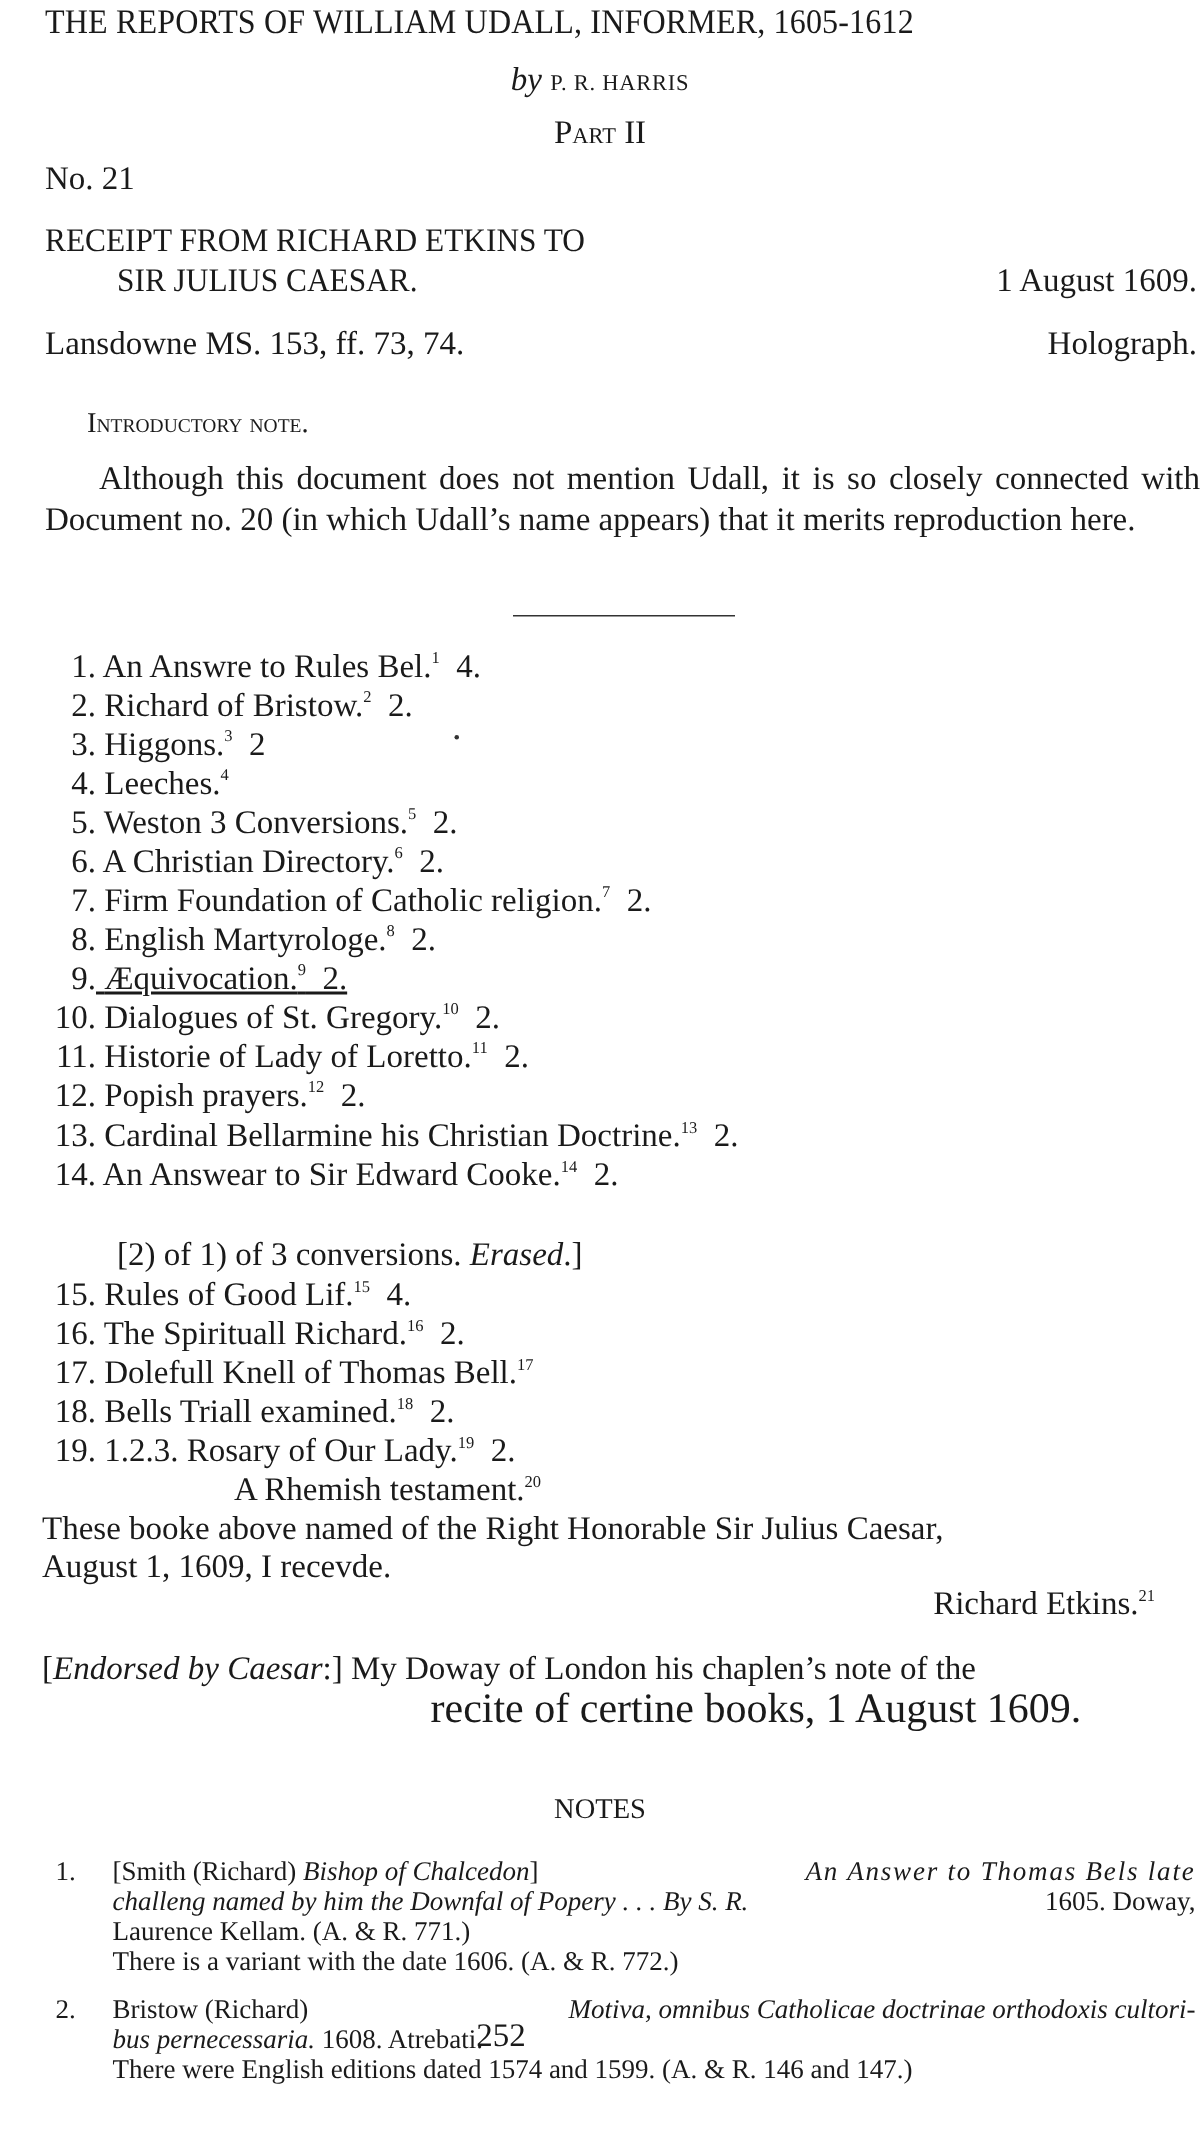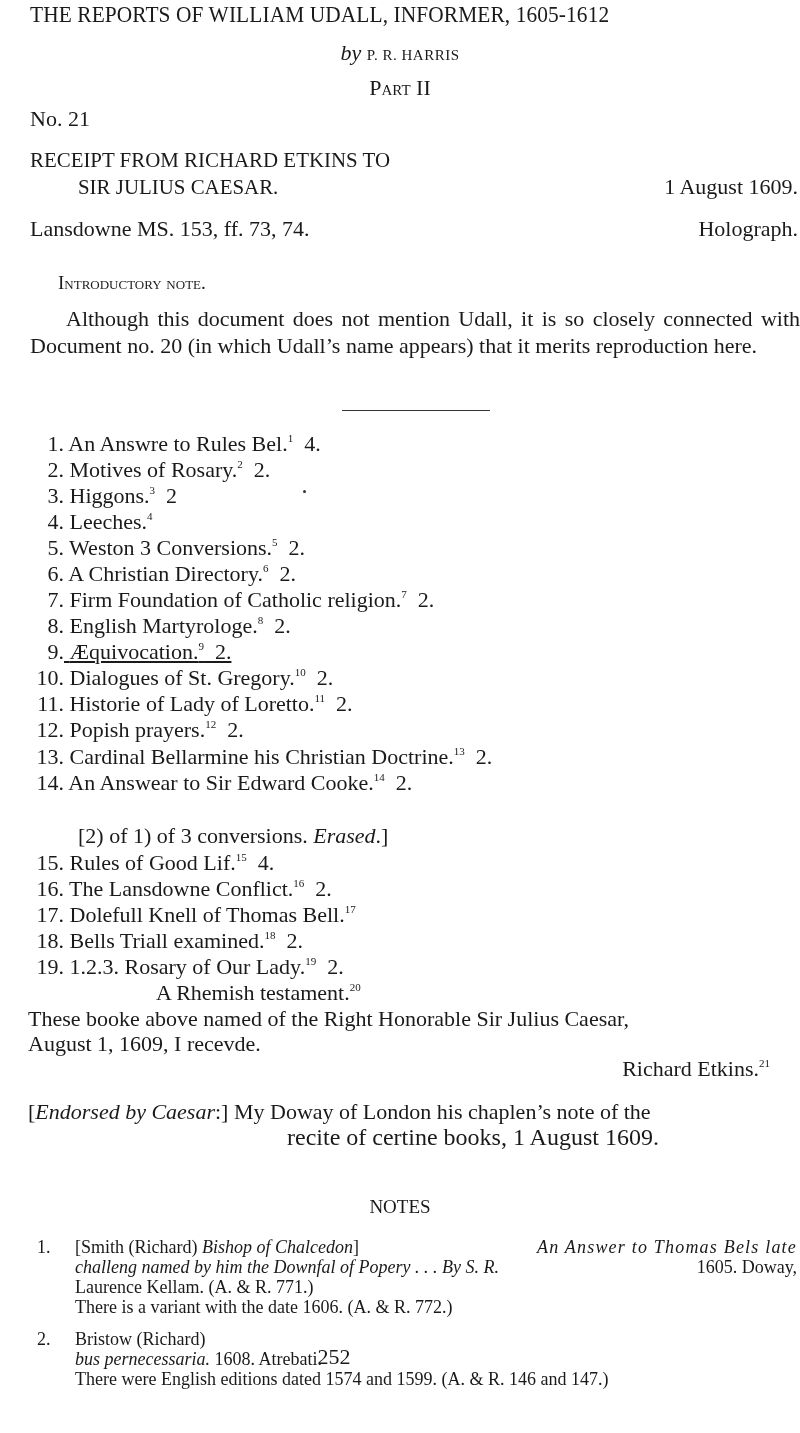--- a/index.html
+++ b/index.html
@@ -21,21 +21,21 @@
     .source { left: 30px; top: 216px; font-size: 22px; }
     .holo { right: 2px; top: 216px; font-size: 22px; }
     .intro-h { left: 30px; top: 272px; font-size: 19px; font-variant: small-caps; margin-left: 28px; }
     .intro-p { left: 30px; top: 305px; width: 770px; font-size: 22px; line-height: 27px; white-space: normal; text-align: justify; text-indent: 36px; }
     .rule { left: 342px; top: 410px; width: 148px; height: 0; border-top: 1.3px solid #333; }
     .item { font-size: 22px; }
     .item .num { display: inline-block; text-align: right; }
     sup { font-size: 11px; vertical-align: 9px; line-height: 0; }
     .sig { right: 30px; top: 1056px; font-size: 22px; }
     .endorse { left: 28px; top: 1099px; font-size: 22px; }
-    .endorse2 { left: 287px; top: 1124px; font-size: 24px; }
+    .endorse2 { left: 287px; top: 1124px; font-size: 28px; }
     .notes-h { left: 0; width: 800px; text-align: center; top: 1196px; font-size: 19px; }
     .note { font-size: 18px; line-height: 20px; }
     .pageno { left: 0; width: 668px; text-align: center; top: 1344px; font-size: 22px; }
     i { font-style: italic; }
     .stray-dot { left: 303px; top: 490px; width: 3px; height: 3px; background: #333; border-radius: 50%; }
   </style>
 </head>
 <body>
 
 <div class="abs title">THE REPORTS OF WILLIAM UDALL, INFORMER, 1605-1612</div>
@@ -50,35 +50,35 @@
 <div class="abs holo">Holograph.</div>
 
 <div class="abs intro-h">Introductory note.</div>
 <div class="abs intro-p">Although this document does not mention Udall, it is so closely connected with Document no. 20 (in which Udall’s name appears) that it merits reproduction here.</div>
 
 <div class="abs rule"></div>
 <div class="abs stray-dot"></div>
 
 <div id="list">
     <div class="abs item" style="top: 431px; left: 30px;"><span class="num" style="width: 34px;">1.</span> <span>An Answre to Rules Bel.</span><sup>1</sup><span style="white-space: pre;">  4.</span></div>
-    <div class="abs item" style="top: 457px; left: 30px;"><span class="num" style="width: 34px;">2.</span> <span>Motives of Rosary.</span><sup>2</sup><span style="white-space: pre;">  2.</span></div>
+    <div class="abs item" style="top: 457px; left: 30px;"><span class="num" style="width: 34px;">2.</span> <span>Richard of Bristow.</span><sup>2</sup><span style="white-space: pre;">  2.</span></div>
     <div class="abs item" style="top: 483px; left: 30px;"><span class="num" style="width: 34px;">3.</span> <span>Higgons.</span><sup>3</sup><span style="white-space: pre;">  2</span></div>
     <div class="abs item" style="top: 509px; left: 30px;"><span class="num" style="width: 34px;">4.</span> <span>Leeches.</span><sup>4</sup></div>
     <div class="abs item" style="top: 535px; left: 30px;"><span class="num" style="width: 34px;">5.</span> <span>Weston 3 Conversions.</span><sup>5</sup><span style="white-space: pre;">  2.</span></div>
     <div class="abs item" style="top: 561px; left: 30px; font-family: Liberation Serif, serif;"><span class="num" style="width: 34px;">6.</span> <span>A Christian Directory.</span><sup>6</sup><span style="white-space: pre;">  2.</span></div>
     <div class="abs item" style="top: 587px; left: 30px;"><span class="num" style="width: 34px;">7.</span> <span>Firm Foundation of Catholic religion.</span><sup>7</sup><span style="white-space: pre;">  2.</span></div>
     <div class="abs item" style="top: 613px; left: 30px;"><span class="num" style="width: 34px;">8.</span> <span>English Martyrologe.</span><sup>8</sup><span style="white-space: pre;">  2.</span></div>
     <div class="abs item" style="top: 639px; left: 30px; text-decoration: underline;"><span class="num" style="width: 34px;">9.</span> <span>Æquivocation.</span><sup>9</sup><span style="white-space: pre;">  2.</span></div>
     <div class="abs item" style="top: 665px; left: 30px;"><span class="num" style="width: 34px;">10.</span> <span>Dialogues of St. Gregory.</span><sup>10</sup><span style="white-space: pre;">  2.</span></div>
     <div class="abs item" style="top: 691px; left: 30px;"><span class="num" style="width: 34px;">11.</span> <span>Historie of Lady of Loretto.</span><sup>11</sup><span style="white-space: pre;">  2.</span></div>
     <div class="abs item" style="top: 717px; left: 30px;"><span class="num" style="width: 34px;">12.</span> <span>Popish prayers.</span><sup>12</sup><span style="white-space: pre;">  2.</span></div>
     <div class="abs item" style="top: 744px; left: 30px;"><span class="num" style="width: 34px;">13.</span> <span>Cardinal Bellarmine his Christian Doctrine.</span><sup>13</sup><span style="white-space: pre;">  2.</span></div>
     <div class="abs item" style="top: 770px; left: 30px;"><span class="num" style="width: 34px;">14.</span> <span>An Answear to Sir Edward Cooke.</span><sup>14</sup><span style="white-space: pre;">  2.</span></div>
     <div class="abs item" style="top: 850px; left: 30px;"><span class="num" style="width: 34px;">15.</span> <span>Rules of Good Lif.</span><sup>15</sup><span style="white-space: pre;">  4.</span></div>
-    <div class="abs item" style="top: 876px; left: 30px;"><span class="num" style="width: 34px;">16.</span> <span>The Lansdowne Conflict.</span><sup>16</sup><span style="white-space: pre;">  2.</span></div>
+    <div class="abs item" style="top: 876px; left: 30px;"><span class="num" style="width: 34px;">16.</span> <span>The Spirituall Richard.</span><sup>16</sup><span style="white-space: pre;">  2.</span></div>
     <div class="abs item" style="top: 902px; left: 30px;"><span class="num" style="width: 34px;">17.</span> <span>Dolefull Knell of Thomas Bell.</span><sup>17</sup></div>
     <div class="abs item" style="top: 928px; left: 30px;"><span class="num" style="width: 34px;">18.</span> <span>Bells Triall examined.</span><sup>18</sup><span style="white-space: pre;">  2.</span></div>
     <div class="abs item" style="top: 954px; left: 30px;"><span class="num" style="width: 34px;">19.</span> <span>1.2.3.  </span><span>Rosary of Our Lady.</span><sup>19</sup><span style="white-space: pre;">  2.</span></div>
   </div>
 
 <div class="abs item" style="left:78px; top:823px;text-align:center;"><span>[2) of 1) of 3 conversions.</span>  <i>Erased</i><span>.]</span></div>
 
 <div class="abs item" style="left:156px; top:980px;"><span>A Rhemish testament.</span><sup>20</sup></div>
 
 <div class="abs item" style="left:28px; top:1006px;">These booke above named of the Right Honorable Sir Julius Caesar,</div>
@@ -101,18 +101,19 @@
       <span>1605.  Doway,</span>
     </div>
   <div>Laurence Kellam.  (A. &amp; R. 771.)</div>
   <div>There is a variant with the date 1606.  (A. &amp; R. 772.)</div>
 </div>
 
 <div class="abs note" style="left:37px; top:1329px;">2.</div>
 <div class="abs note" style="left:75px; top:1329px; width:725px;">
   <div style="display:flex; justify-content:space-between; width:722px;">
       <span>Bristow (Richard)</span>
+      <i>Motiva, omnibus Catholicae doctrinae orthodoxis cultori-</i>
     </div>
   <div><i>bus pernecessaria.</i>  <span>1608.  Atrebati.</span></div>
   <div>There were English editions dated 1574 and 1599.  (A. &amp; R. 146 and 147.)</div>
 </div>
 
 <div class="abs pageno">252</div>
 
 </body></html>

